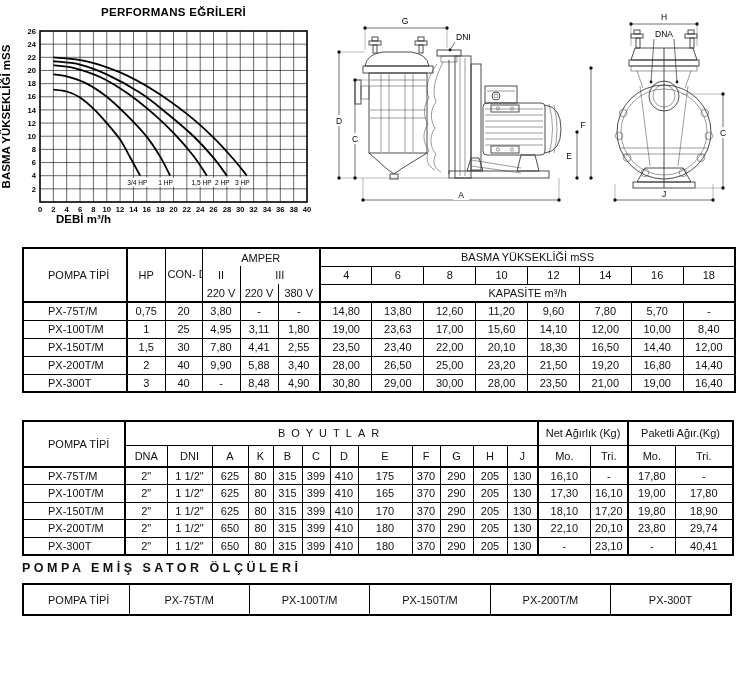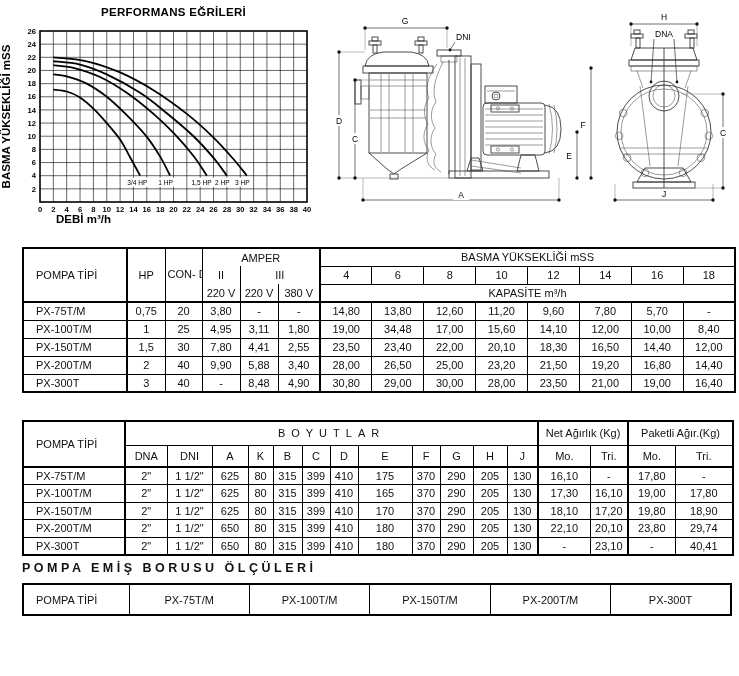--- a/index.html
+++ b/index.html
@@ -23,21 +23,21 @@
   .dot{fill:#111;}
   .dtext{font-size:8.5px;fill:#000;}
 
   
   table{border-collapse:collapse;table-layout:fixed;background:#fff;}
   table.dt{border:2px solid #000;}
   .dt th,.dt td{border:1px solid #000;font-size:11px;font-weight:normal;
      text-align:center;vertical-align:middle;padding:0 2px;overflow:hidden;white-space:nowrap;}
   .dt thead{border-bottom:2px solid #000;}
   .model{border-right:2px solid #000 !important;}
-  td.model,th.lhd{text-align:left;padding-left:12px;}
+  td.model,th.lhd{text-align:left;padding-left:24px;}
   .grp{border-left:2px solid #000 !important;}
   .pre{white-space:pre-line;font-size:10px;line-height:1.08;}
   .bh{border-bottom-style:hidden !important;margin-left:9px;}
   .ls{letter-spacing:6px;}
   #table1{position:absolute;left:22px;top:247px;width:714px;}
   #table1 thead tr{height:18px;} #table1 tbody tr{height:18px;}
   #table2{position:absolute;left:22px;top:420px;width:712px;}
   #table2 thead tr:first-child{height:24px;} #table2 thead tr:last-child{height:22px;}
   #table2 tbody tr{height:17.5px;}
   #suction-title{position:absolute;left:22px;top:561px;font-size:12.5px;font-weight:bold;letter-spacing:3.5px;}
@@ -380,21 +380,21 @@
           <td>-</td>
         </tr>
         <tr>
           <td class="model">PX-100T/M</td>
           <td>1</td>
           <td>25</td>
           <td>4,95</td>
           <td>3,11</td>
           <td>1,80</td>
           <td class="grp">19,00</td>
-          <td>34,48</td>
+          <td>23,63</td>
           <td>17,00</td>
           <td>15,60</td>
           <td>14,10</td>
           <td>12,00</td>
           <td>10,00</td>
           <td>8,40</td>
         </tr>
         <tr>
           <td class="model">PX-150T/M</td>
           <td>1,5</td>
@@ -584,21 +584,21 @@
           <td>205</td>
           <td>130</td>
           <td class="grp">-</td>
           <td>23,10</td>
           <td class="grp">-</td>
           <td>40,41</td>
         </tr>
       </tbody>
   </table>
 
-  <div id="suction-title">POMPA EMİŞ BORUSU ÖLÇÜLERİ</div>
+  <div id="suction-title">POMPA EMİŞ SATOR ÖLÇÜLERİ</div>
   <table id="table3" class="dt">
     <colgroup>
         <col style="width:106px">
         <col>
         <col>
         <col>
         <col>
         <col>
       </colgroup>
     <tbody>

